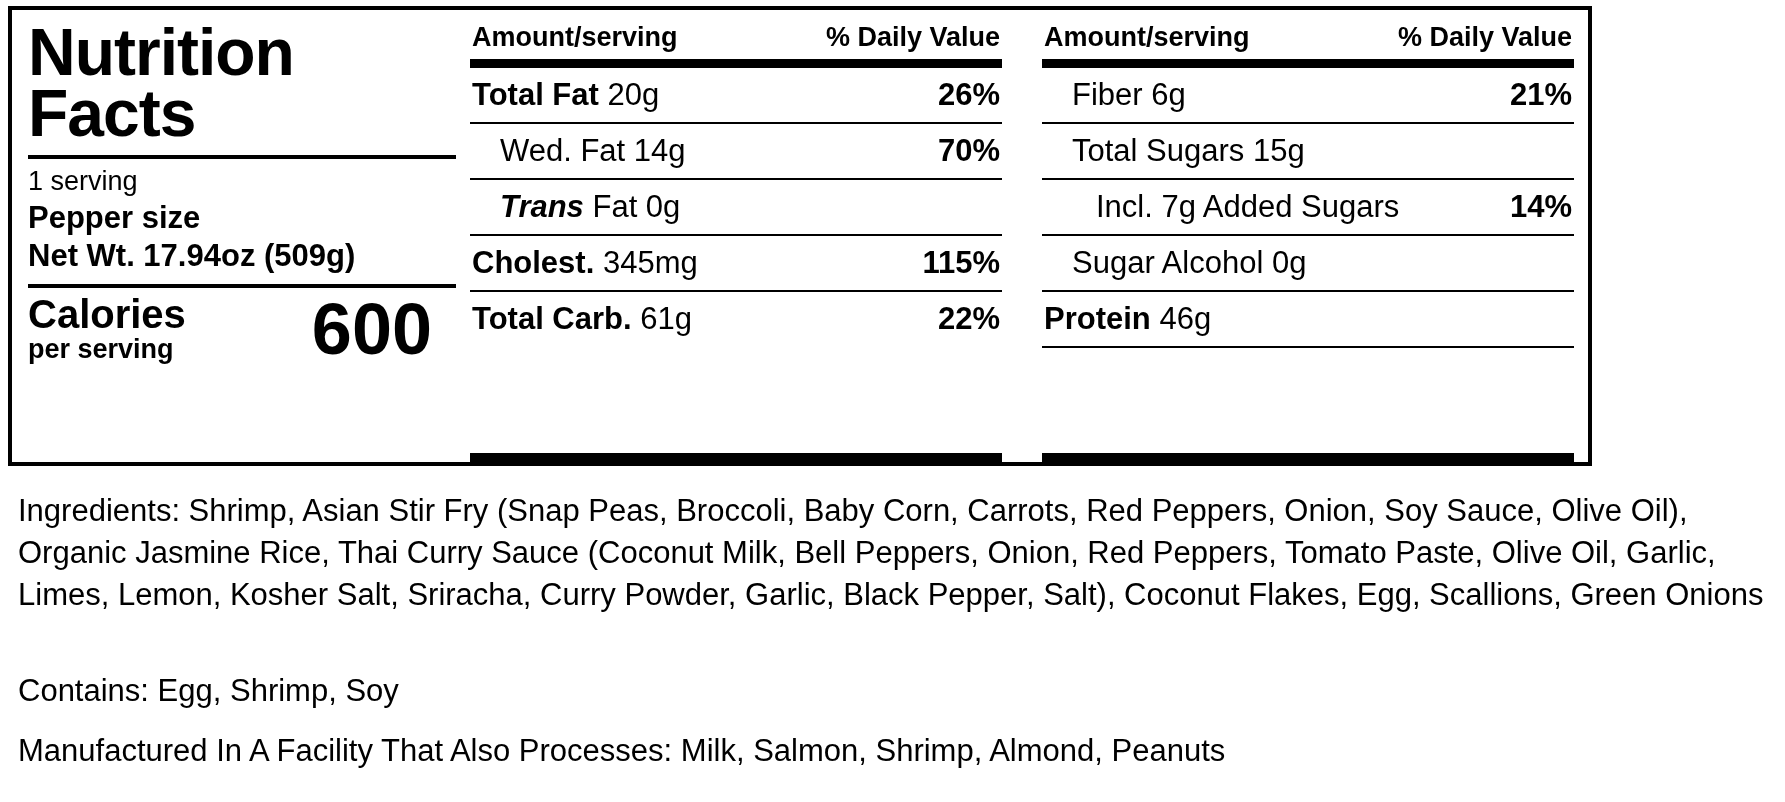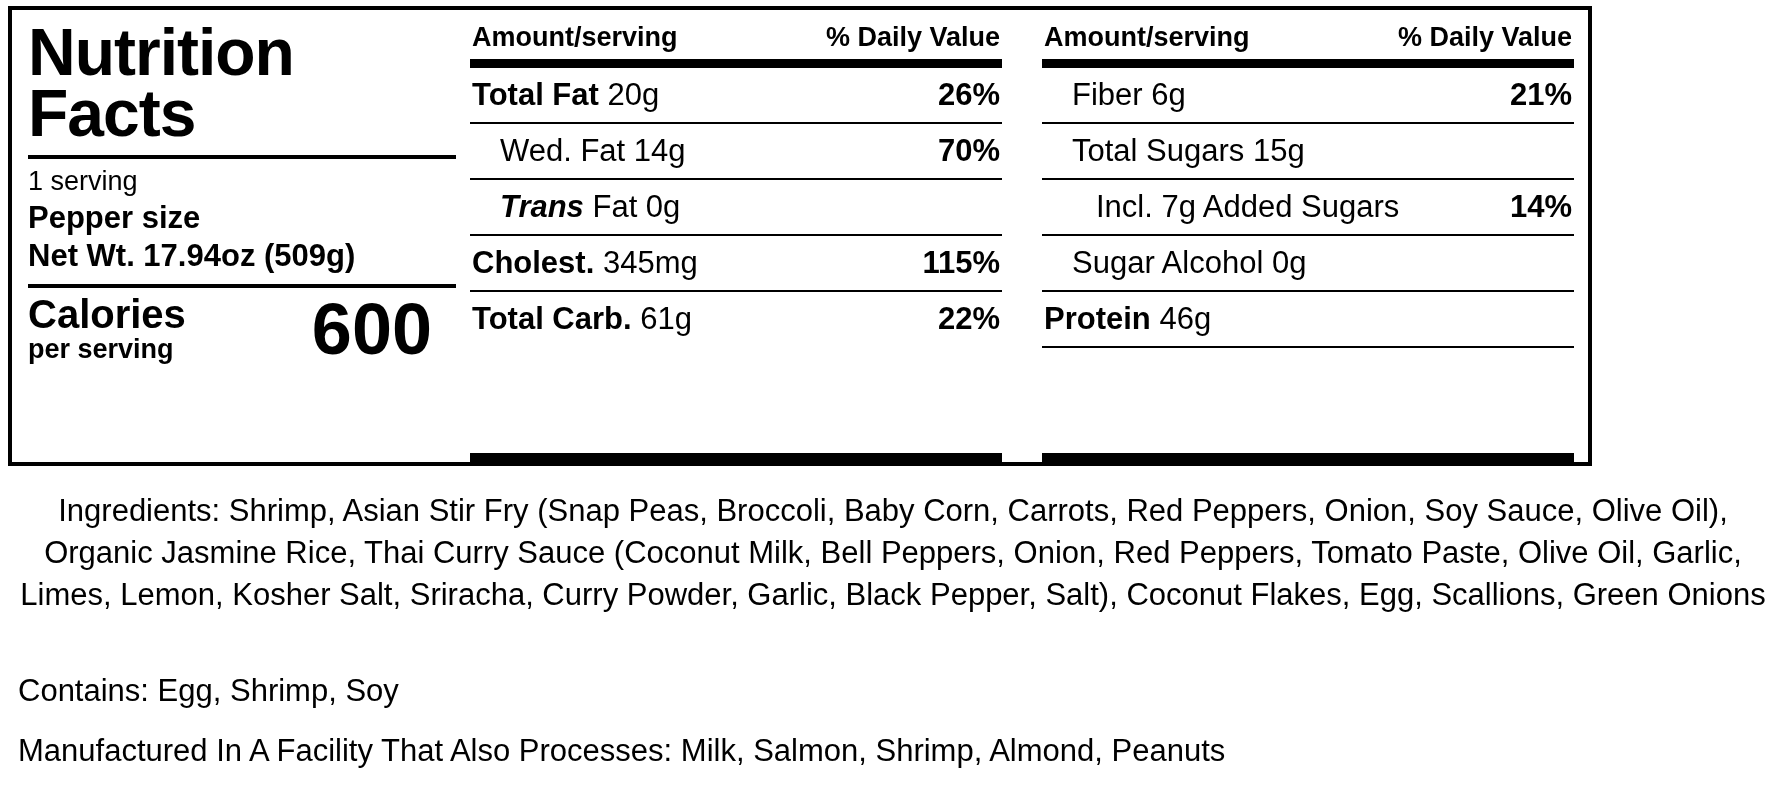--- a/index.html
+++ b/index.html
@@ -150,21 +150,21 @@
   }
 
   
   .body-text {
     position: absolute;
     left: 18px;
     width: 1750px;
     font-size: 31px;
     line-height: 1.36;
   }
-  .ingredients { top: 490px; text-align: center; }
+  .ingredients { top: 490px; }
   .contains { top: 662px; margin-top: 8px; }
   .facility { top: 730px; }
 </style>
 </head>
 <body>
 
 <div class="page">
 
   <div class="nf-panel">
 

